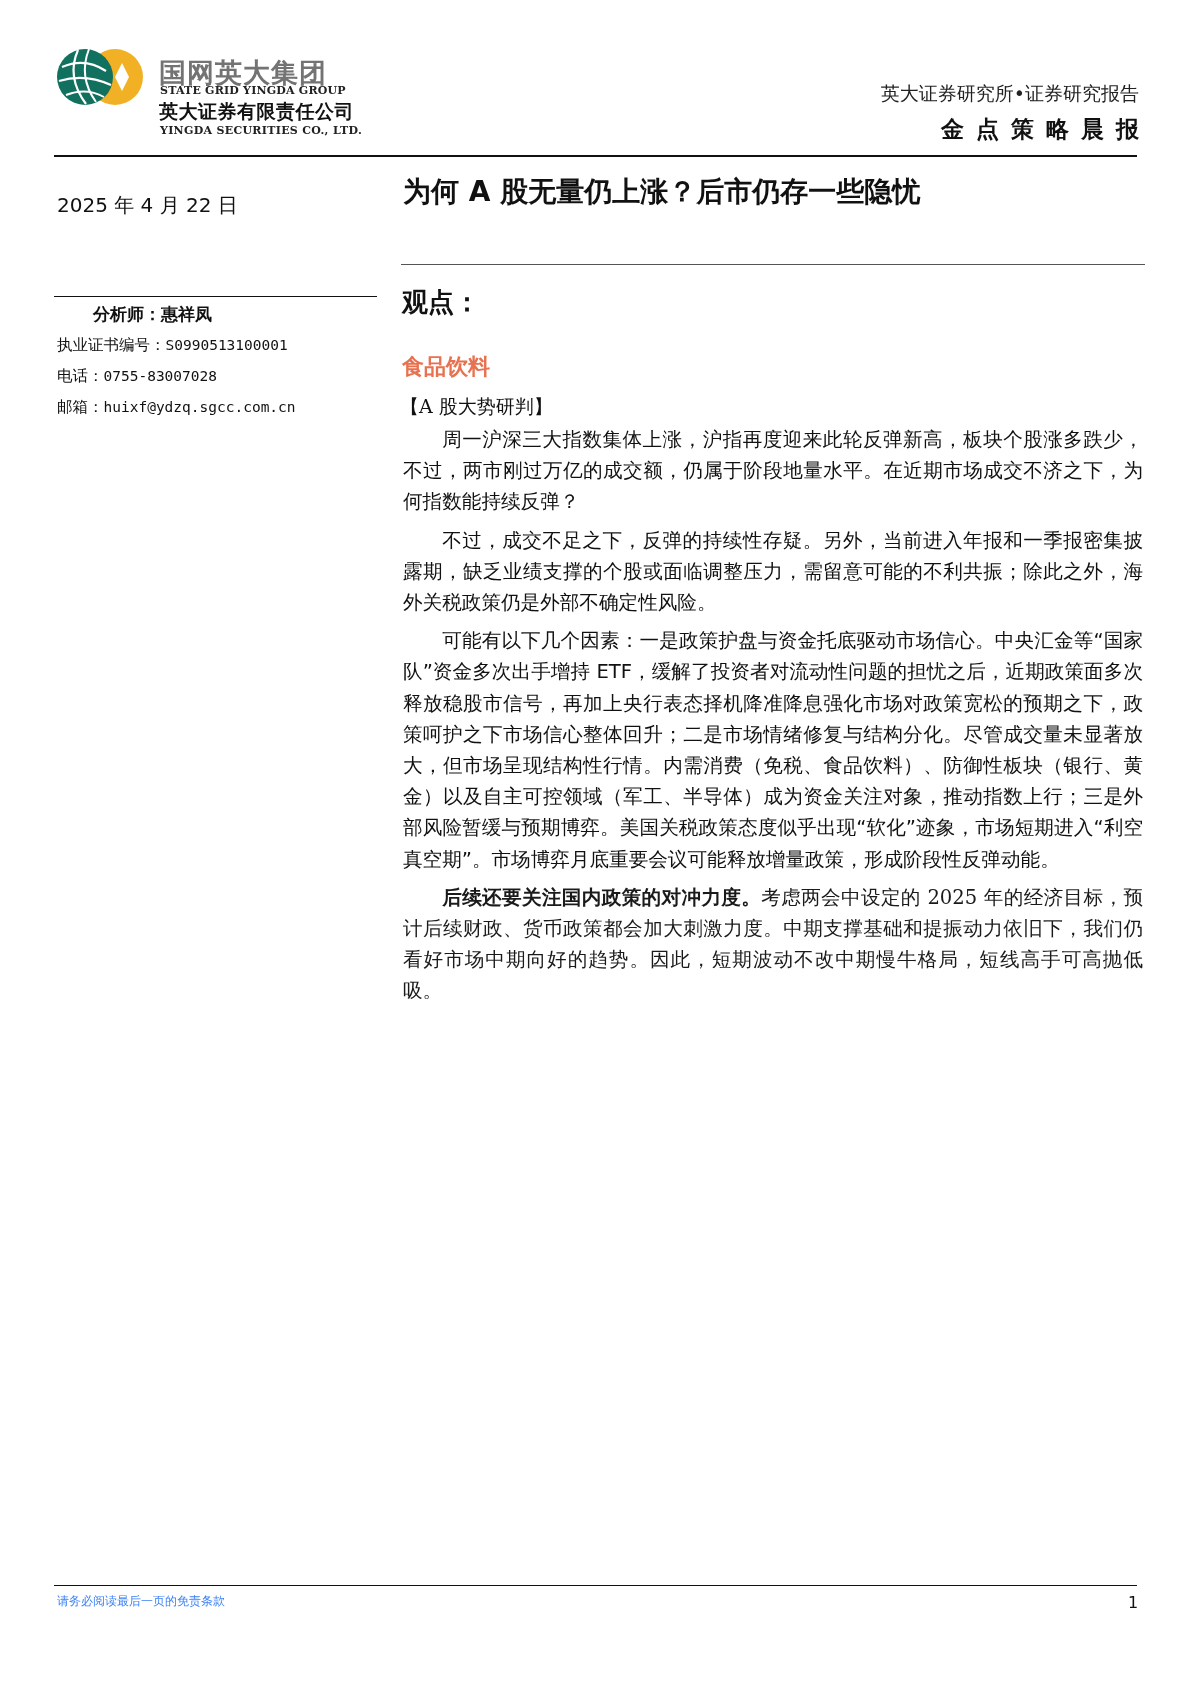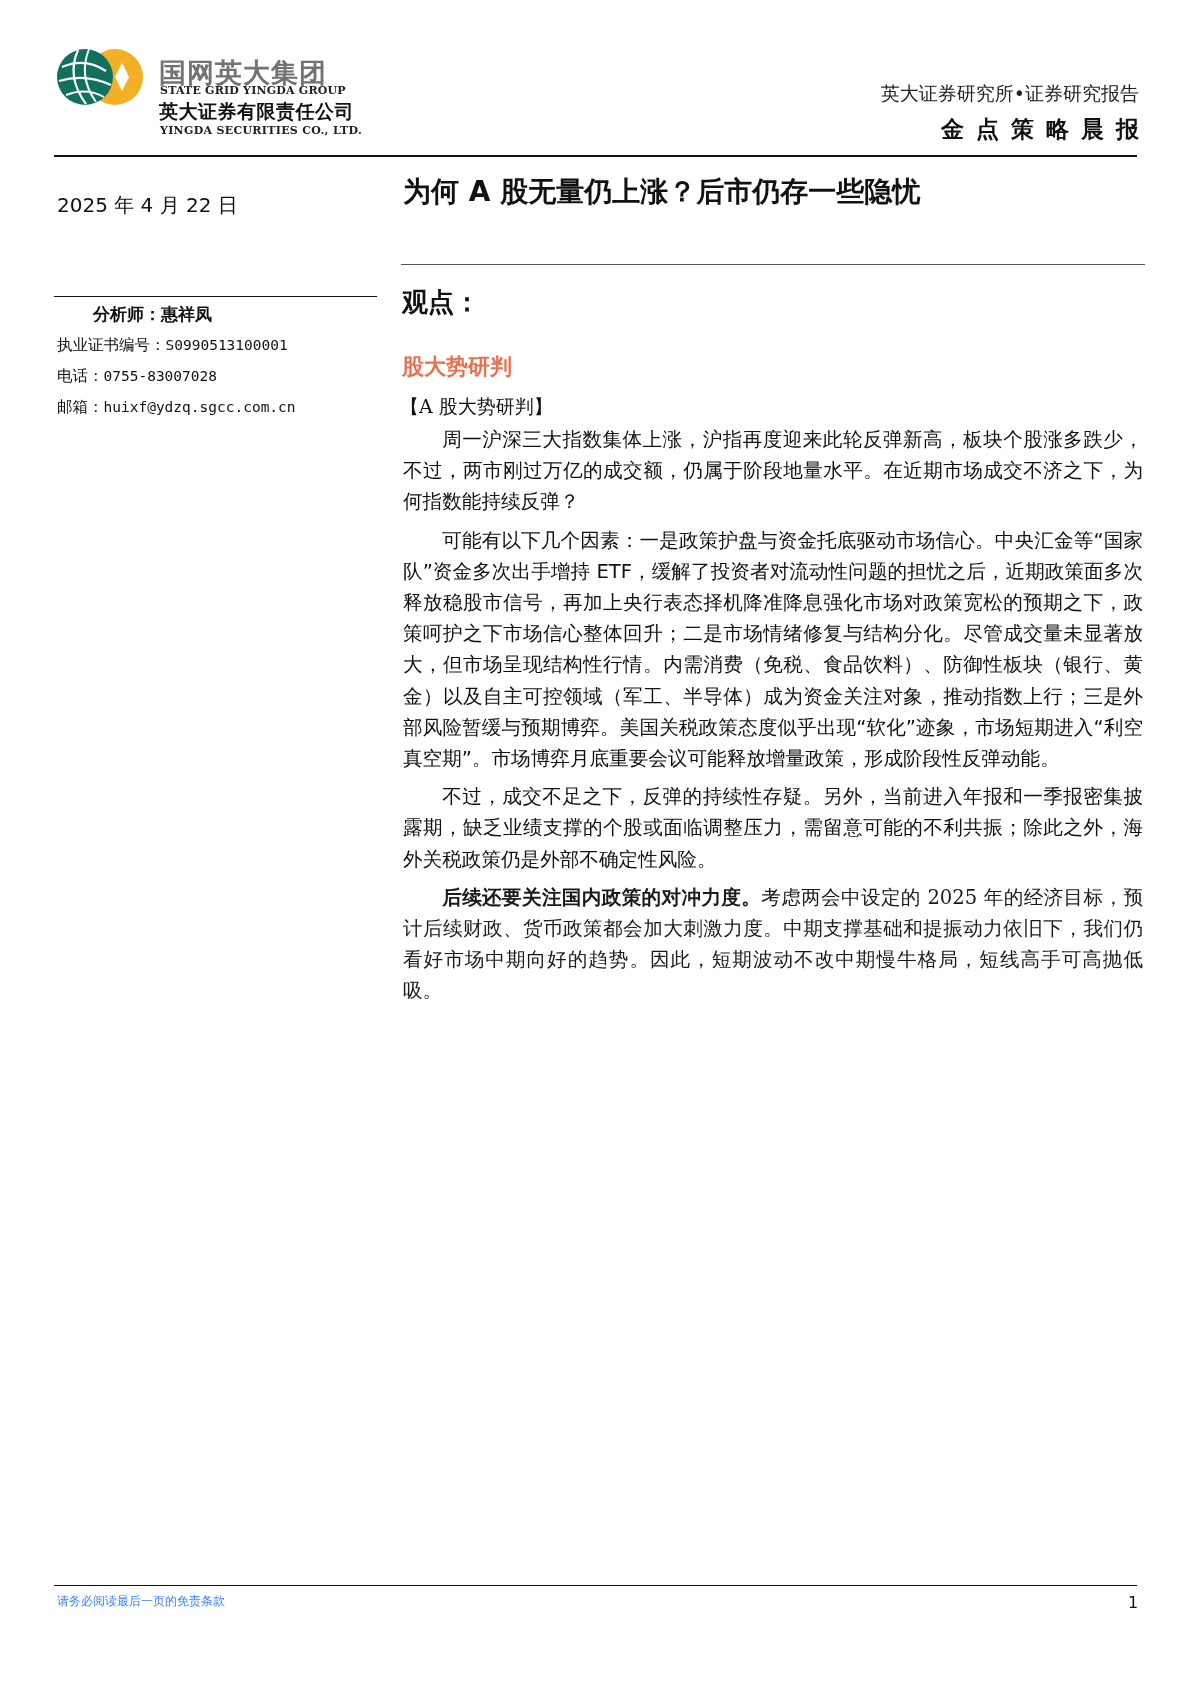--- a/index.html
+++ b/index.html
@@ -85,32 +85,32 @@
 <div class="abs meta-line meta-phone">
   <span>电话：</span><span class="mono">0755-83007028</span>
 </div>
 <div class="abs meta-line meta-email">
   <span>邮箱：</span><span class="mono">huixf@ydzq.sgcc.com.cn</span>
 </div>
 
 <div class="abs report-title">为何 A 股无量仍上涨？后市仍存一些隐忧</div>
 <div class="abs rule rule-title"></div>
 <div class="abs view-heading">观点：</div>
-<div class="abs section-heading">股大势研判</div>
+<div class="abs section-heading">食品饮料</div>
 <div class="abs sub-tag">【A 股大势研判】</div>
 
 <div class="abs body" style="top: 424px;">
   <p class="para">
     <span>周一沪深三大指数集体上涨，沪指再度迎来此轮反弹新高，板块个股涨多跌少，不过，两市刚过万亿的成交额，仍属于阶段地量水平。在近期市场成交不济之下，为何指数能持续反弹？</span>
   </p>
   <p class="para">
-    <span>可能有以下几个因素：一是政策护盘与资金托底驱动市场信心。中央汇金等“国家队”资金多次出手增持 ETF，缓解了投资者对流动性问题的担忧之后，近期政策面多次释放稳股市信号，再加上央行表态择机降准降息强化市场对政策宽松的预期之下，政策呵护之下市场信心整体回升；二是市场情绪修复与结构分化。尽管成交量未显著放大，但市场呈现结构性行情。内需消费（免税、食品饮料）、防御性板块（银行、黄金）以及自主可控领域（军工、半导体）成为资金关注对象，推动指数上行；三是外部风险暂缓与预期博弈。美国关税政策态度似乎出现“软化”迹象，市场短期进入“利空真空期”。市场博弈月底重要会议可能释放增量政策，形成阶段性反弹动能。</span>
+    <span>不过，成交不足之下，反弹的持续性存疑。另外，当前进入年报和一季报密集披露期，缺乏业绩支撑的个股或面临调整压力，需留意可能的不利共振；除此之外，海外关税政策仍是外部不确定性风险。</span>
   </p>
   <p class="para">
-    <span>不过，成交不足之下，反弹的持续性存疑。另外，当前进入年报和一季报密集披露期，缺乏业绩支撑的个股或面临调整压力，需留意可能的不利共振；除此之外，海外关税政策仍是外部不确定性风险。</span>
+    <span>可能有以下几个因素：一是政策护盘与资金托底驱动市场信心。中央汇金等“国家队”资金多次出手增持 ETF，缓解了投资者对流动性问题的担忧之后，近期政策面多次释放稳股市信号，再加上央行表态择机降准降息强化市场对政策宽松的预期之下，政策呵护之下市场信心整体回升；二是市场情绪修复与结构分化。尽管成交量未显著放大，但市场呈现结构性行情。内需消费（免税、食品饮料）、防御性板块（银行、黄金）以及自主可控领域（军工、半导体）成为资金关注对象，推动指数上行；三是外部风险暂缓与预期博弈。美国关税政策态度似乎出现“软化”迹象，市场短期进入“利空真空期”。市场博弈月底重要会议可能释放增量政策，形成阶段性反弹动能。</span>
   </p>
   <p class="para serif">
     <b>后续还要关注国内政策的对冲力度。</b><span>考虑两会中设定的 2025 年的经济目标，预计后续财政、货币政策都会加大刺激力度。中期支撑基础和提振动力依旧下，我们仍看好市场中期向好的趋势。因此，短期波动不改中期慢牛格局，短线高手可高抛低吸。</span>
   </p>
 </div>
 
 <div class="abs rule rule-foot"></div>
 <div class="abs footer-note">请务必阅读最后一页的免责条款</div>
 <div class="abs page-num">1</div>
 

